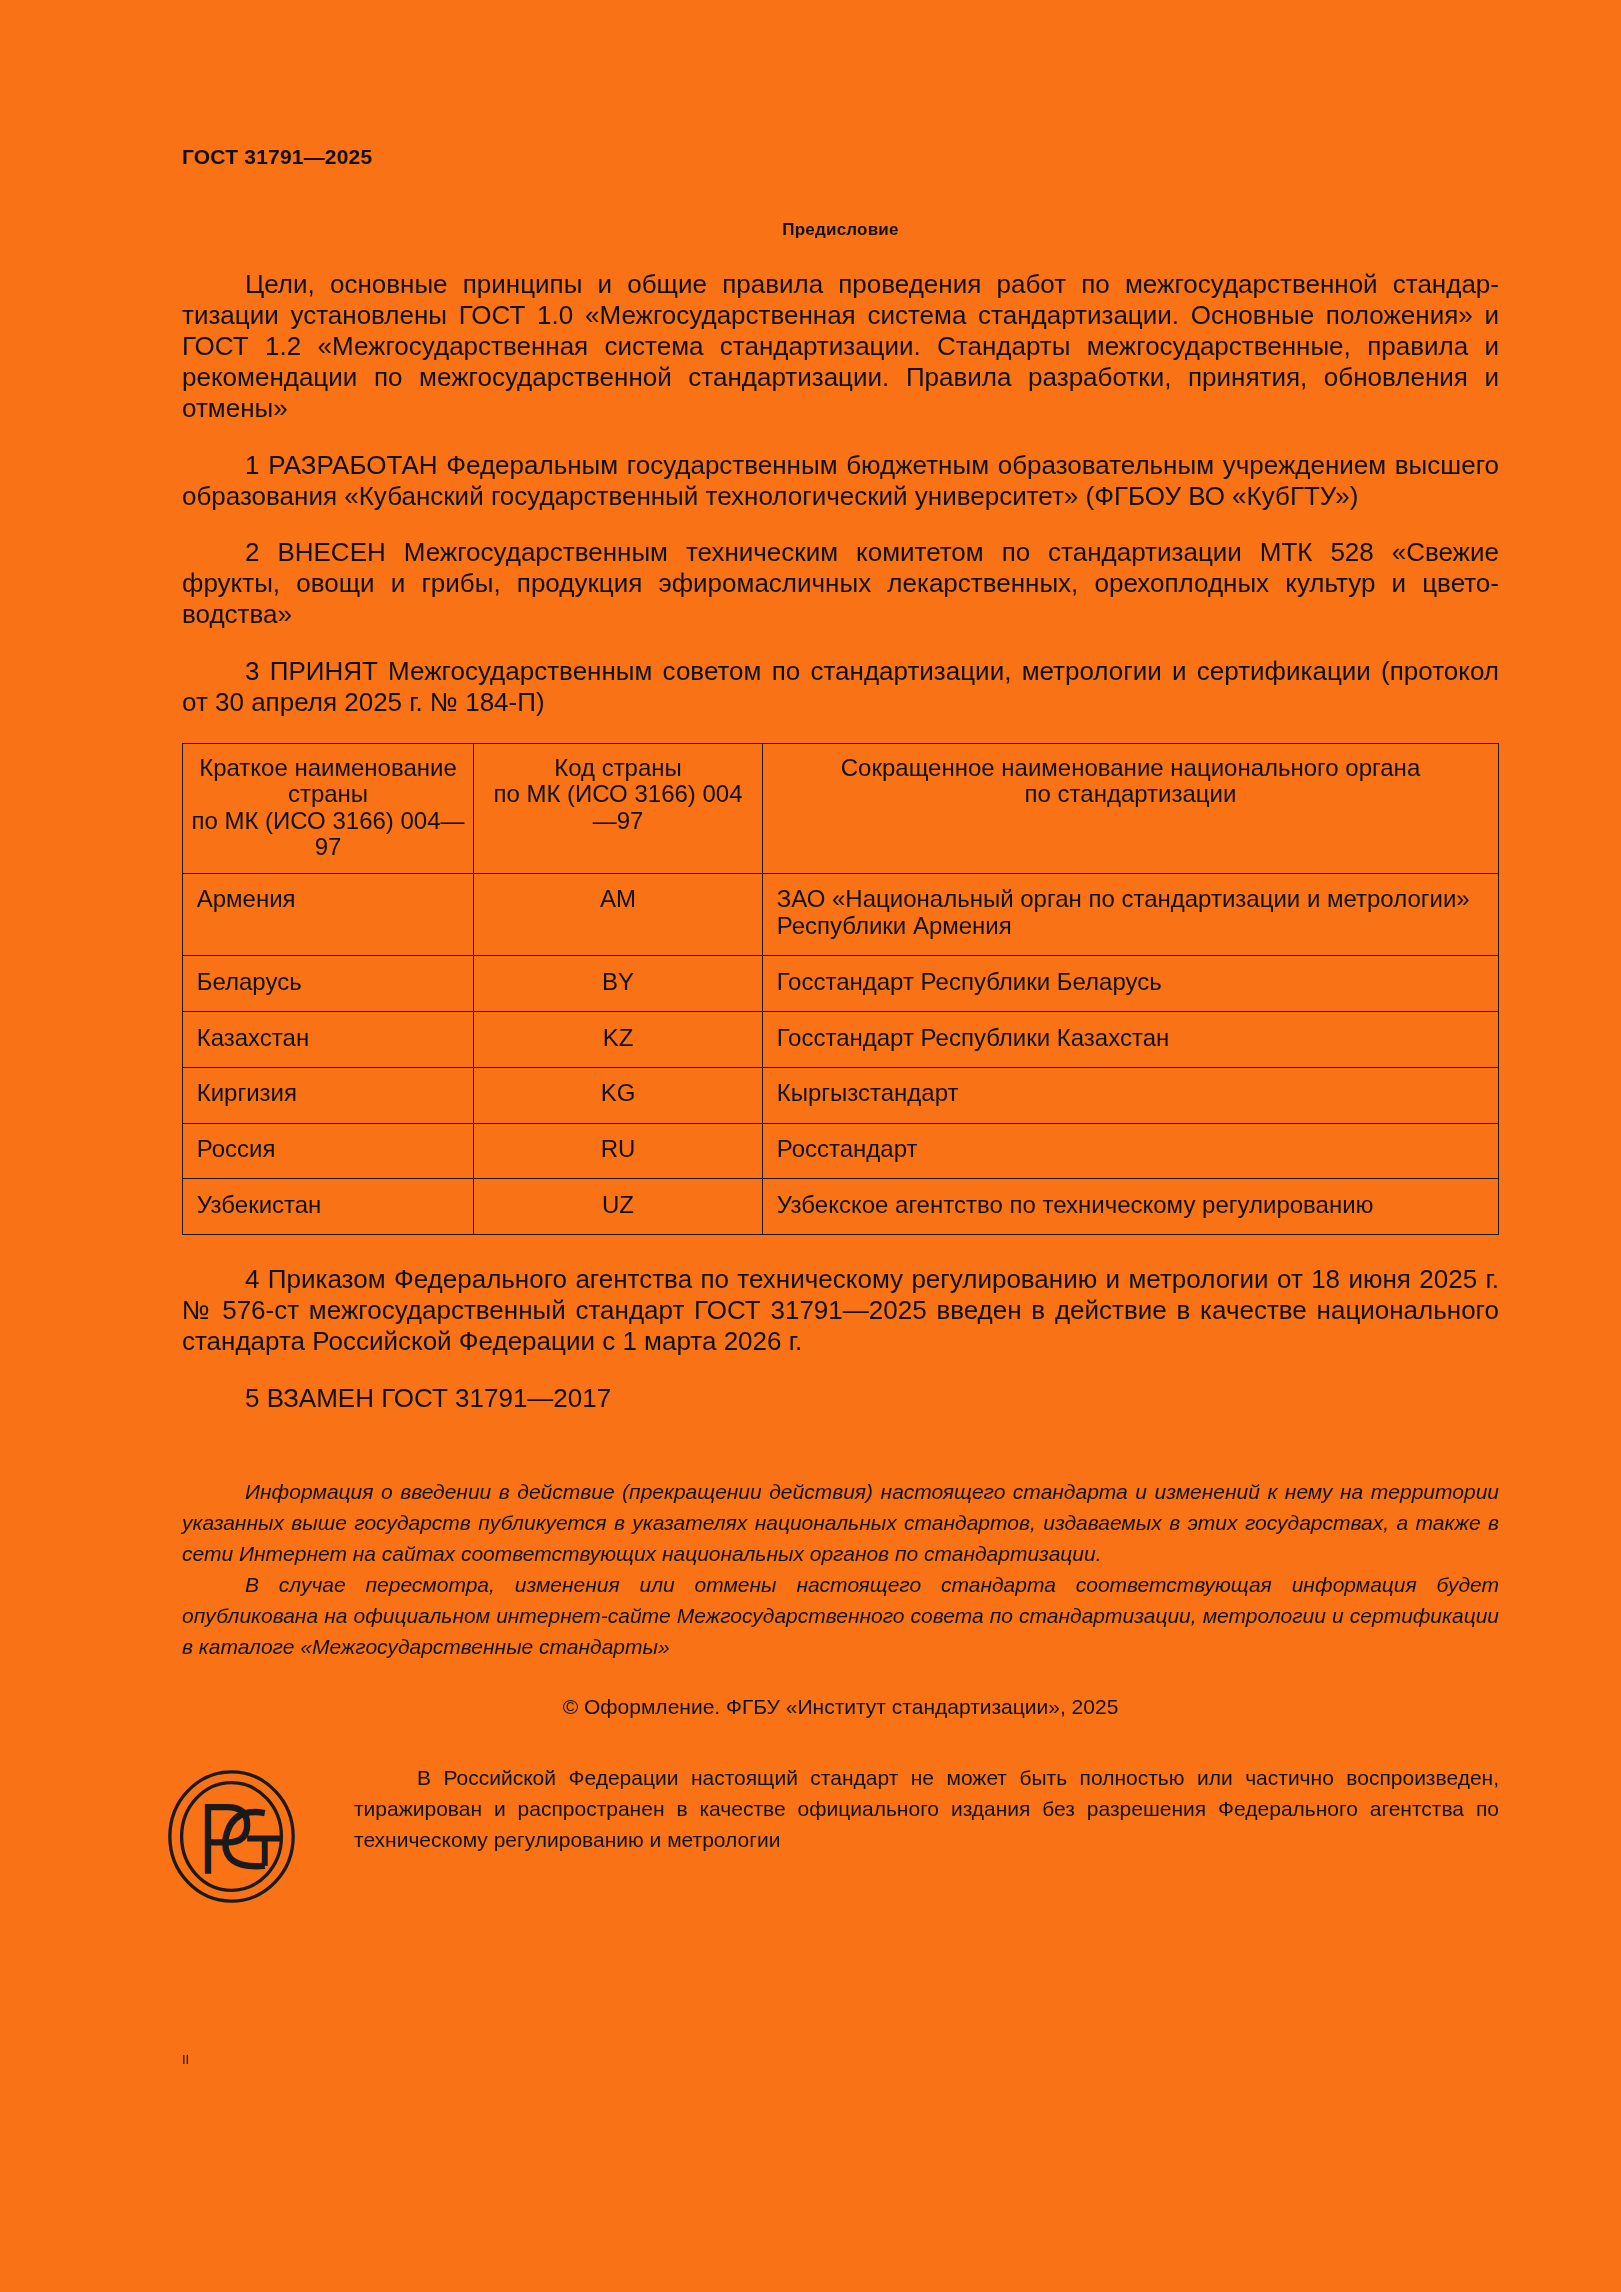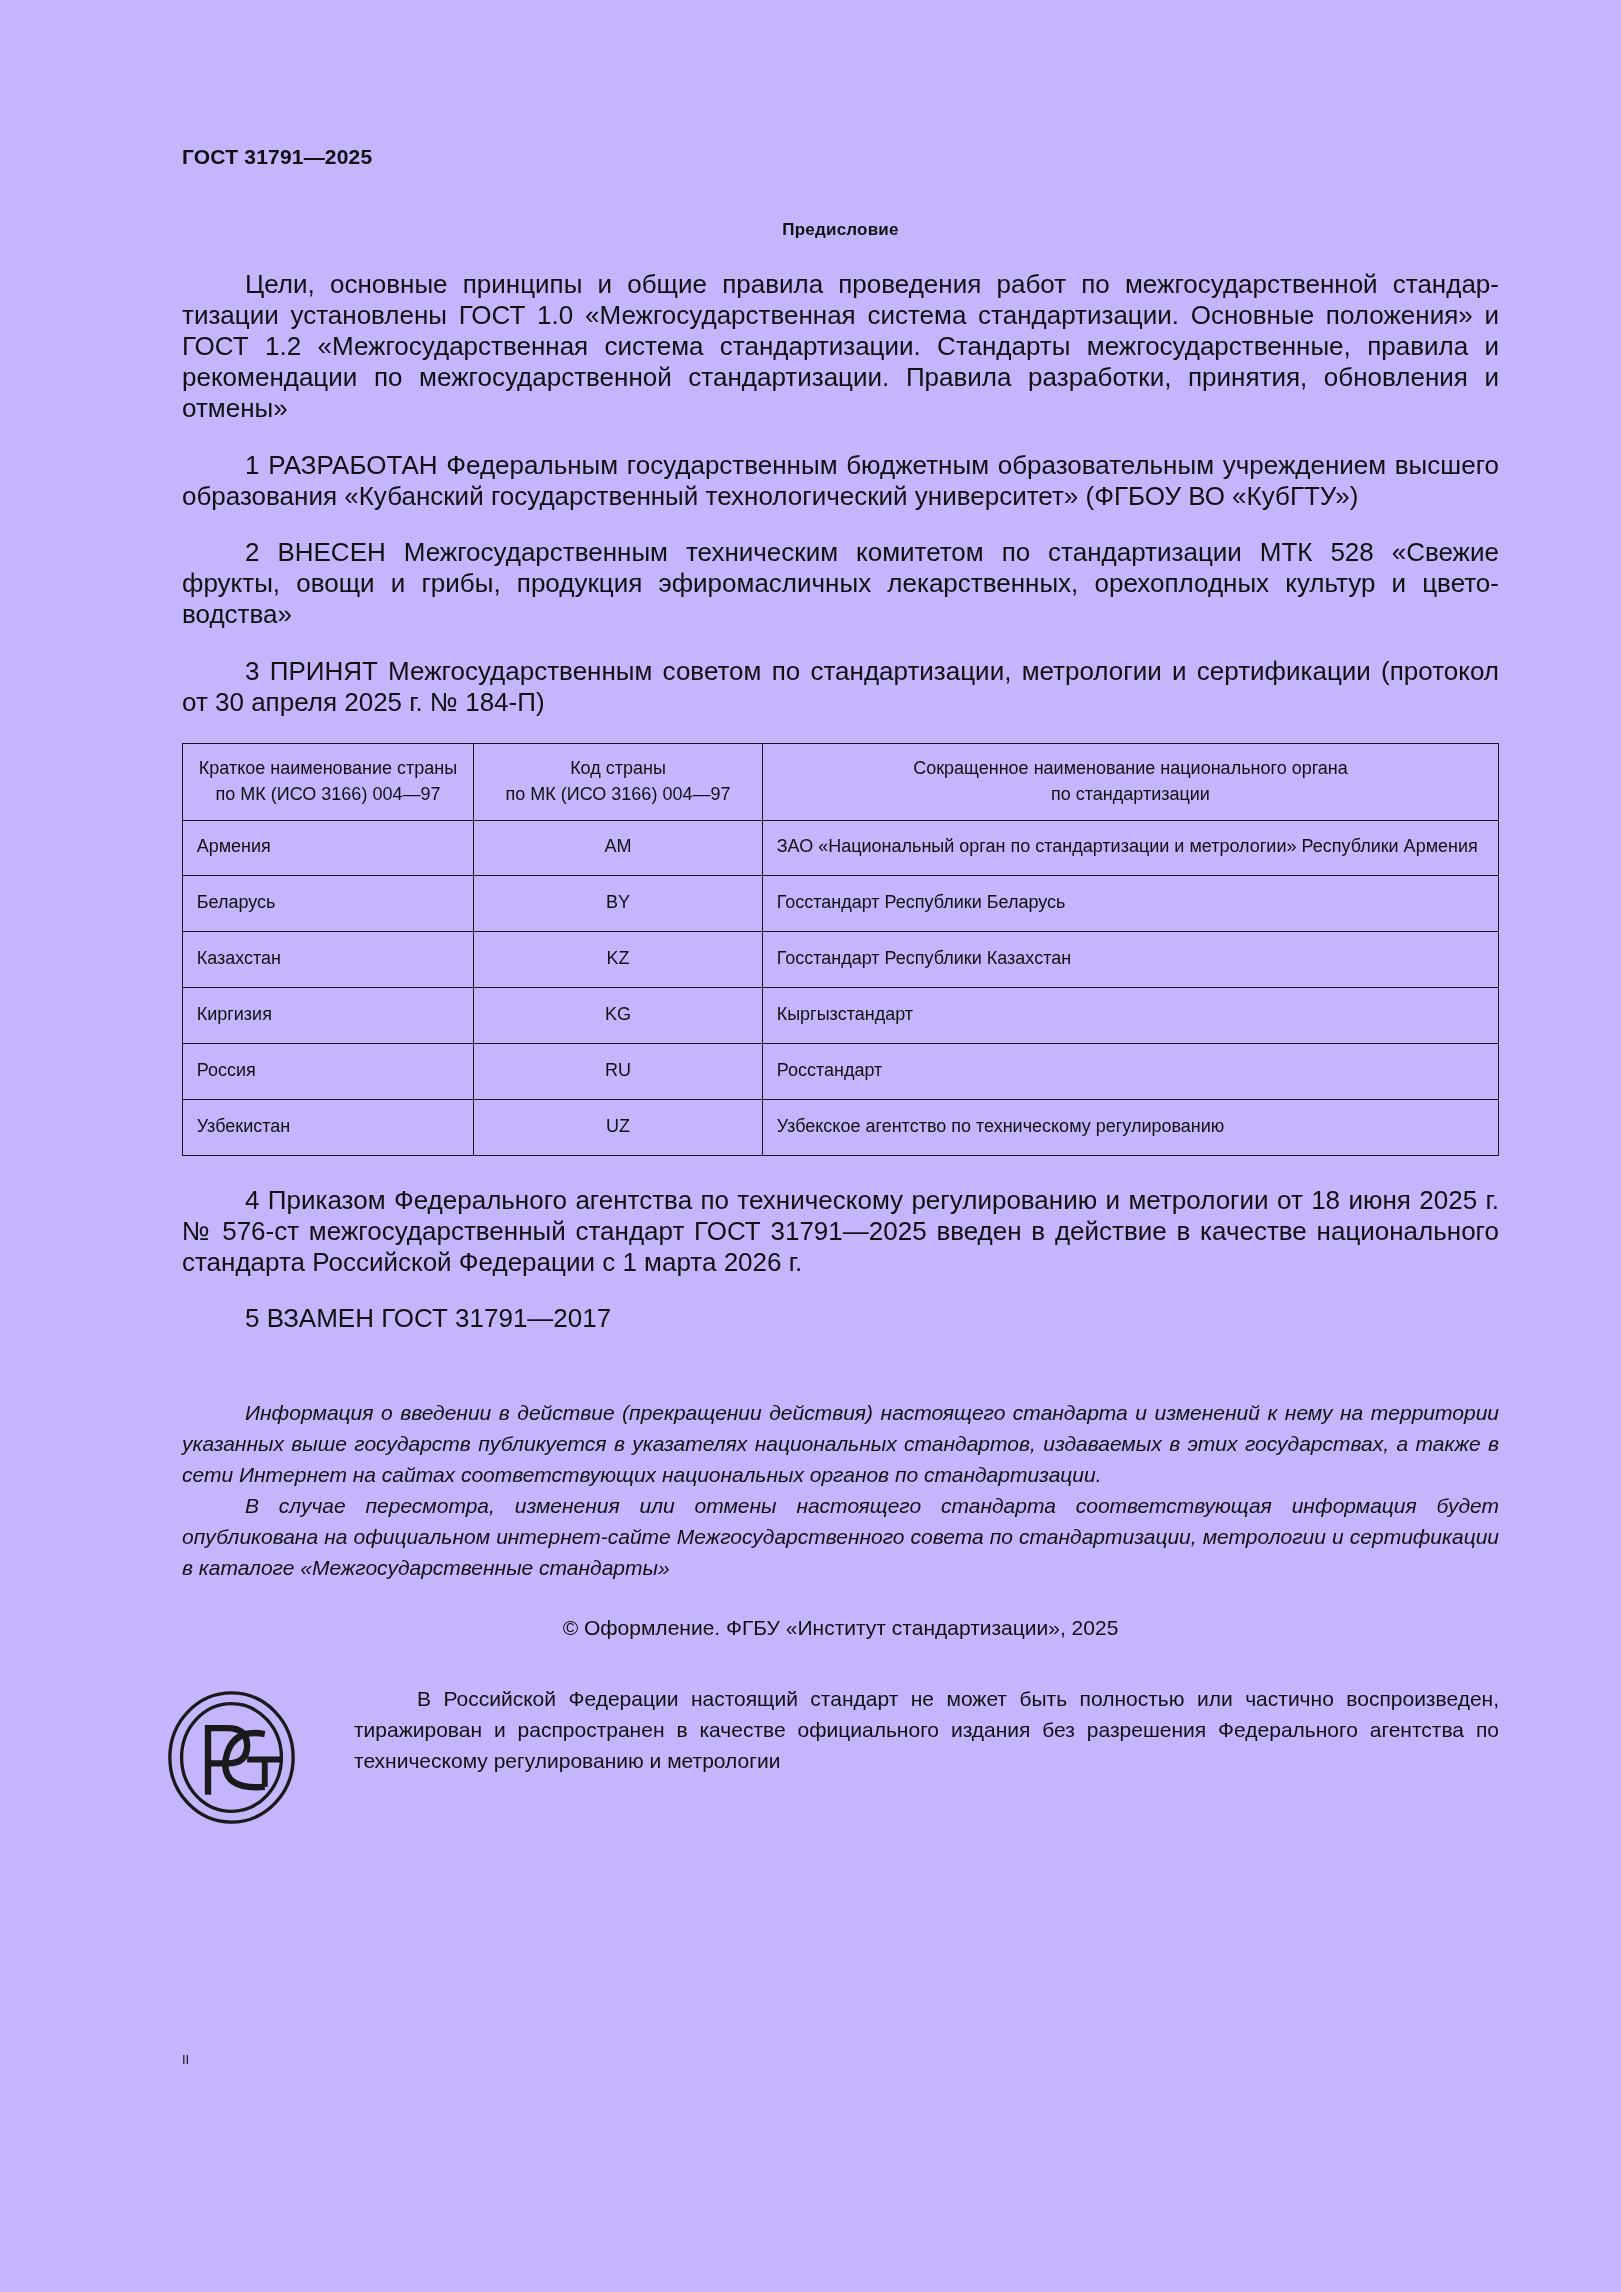--- a/index.html
+++ b/index.html
@@ -15,21 +15,21 @@
     color: #111111;
     -webkit-font-smoothing: antialiased;
   }
   .page {
     position: absolute;
     left: 0; top: 0;
     width: 1621px;
     height: 2293px;
     box-sizing: border-box;
     padding: 0;
-    background: #c4b5fd;
+    background: #f97316;
   }
   .content {
     position: absolute;
     left: 182px;
     top: 145px;
     width: 1317px;
   }
   .running-head {
     font-size: 21px;
     font-weight: bold;
@@ -71,21 +71,21 @@
 
   table.countries {
     border-collapse: collapse;
     width: 100%;
     margin: 21.6px 0 29px 0;
     table-layout: fixed;
   }
   table.countries th,
   table.countries td {
     border: 1.6px solid #1a1a1a;
-    font-size: 18px;
+    font-size: 24px;
     line-height: 26.5px;
     font-weight: normal;
     vertical-align: top;
   }
   table.countries th {
     text-align: center;
     padding: 10.8px 7.8px 11.8px 7.8px;
   }
   table.countries td {
     padding: 12.7px 13.7px 15.7px 13.7px;

